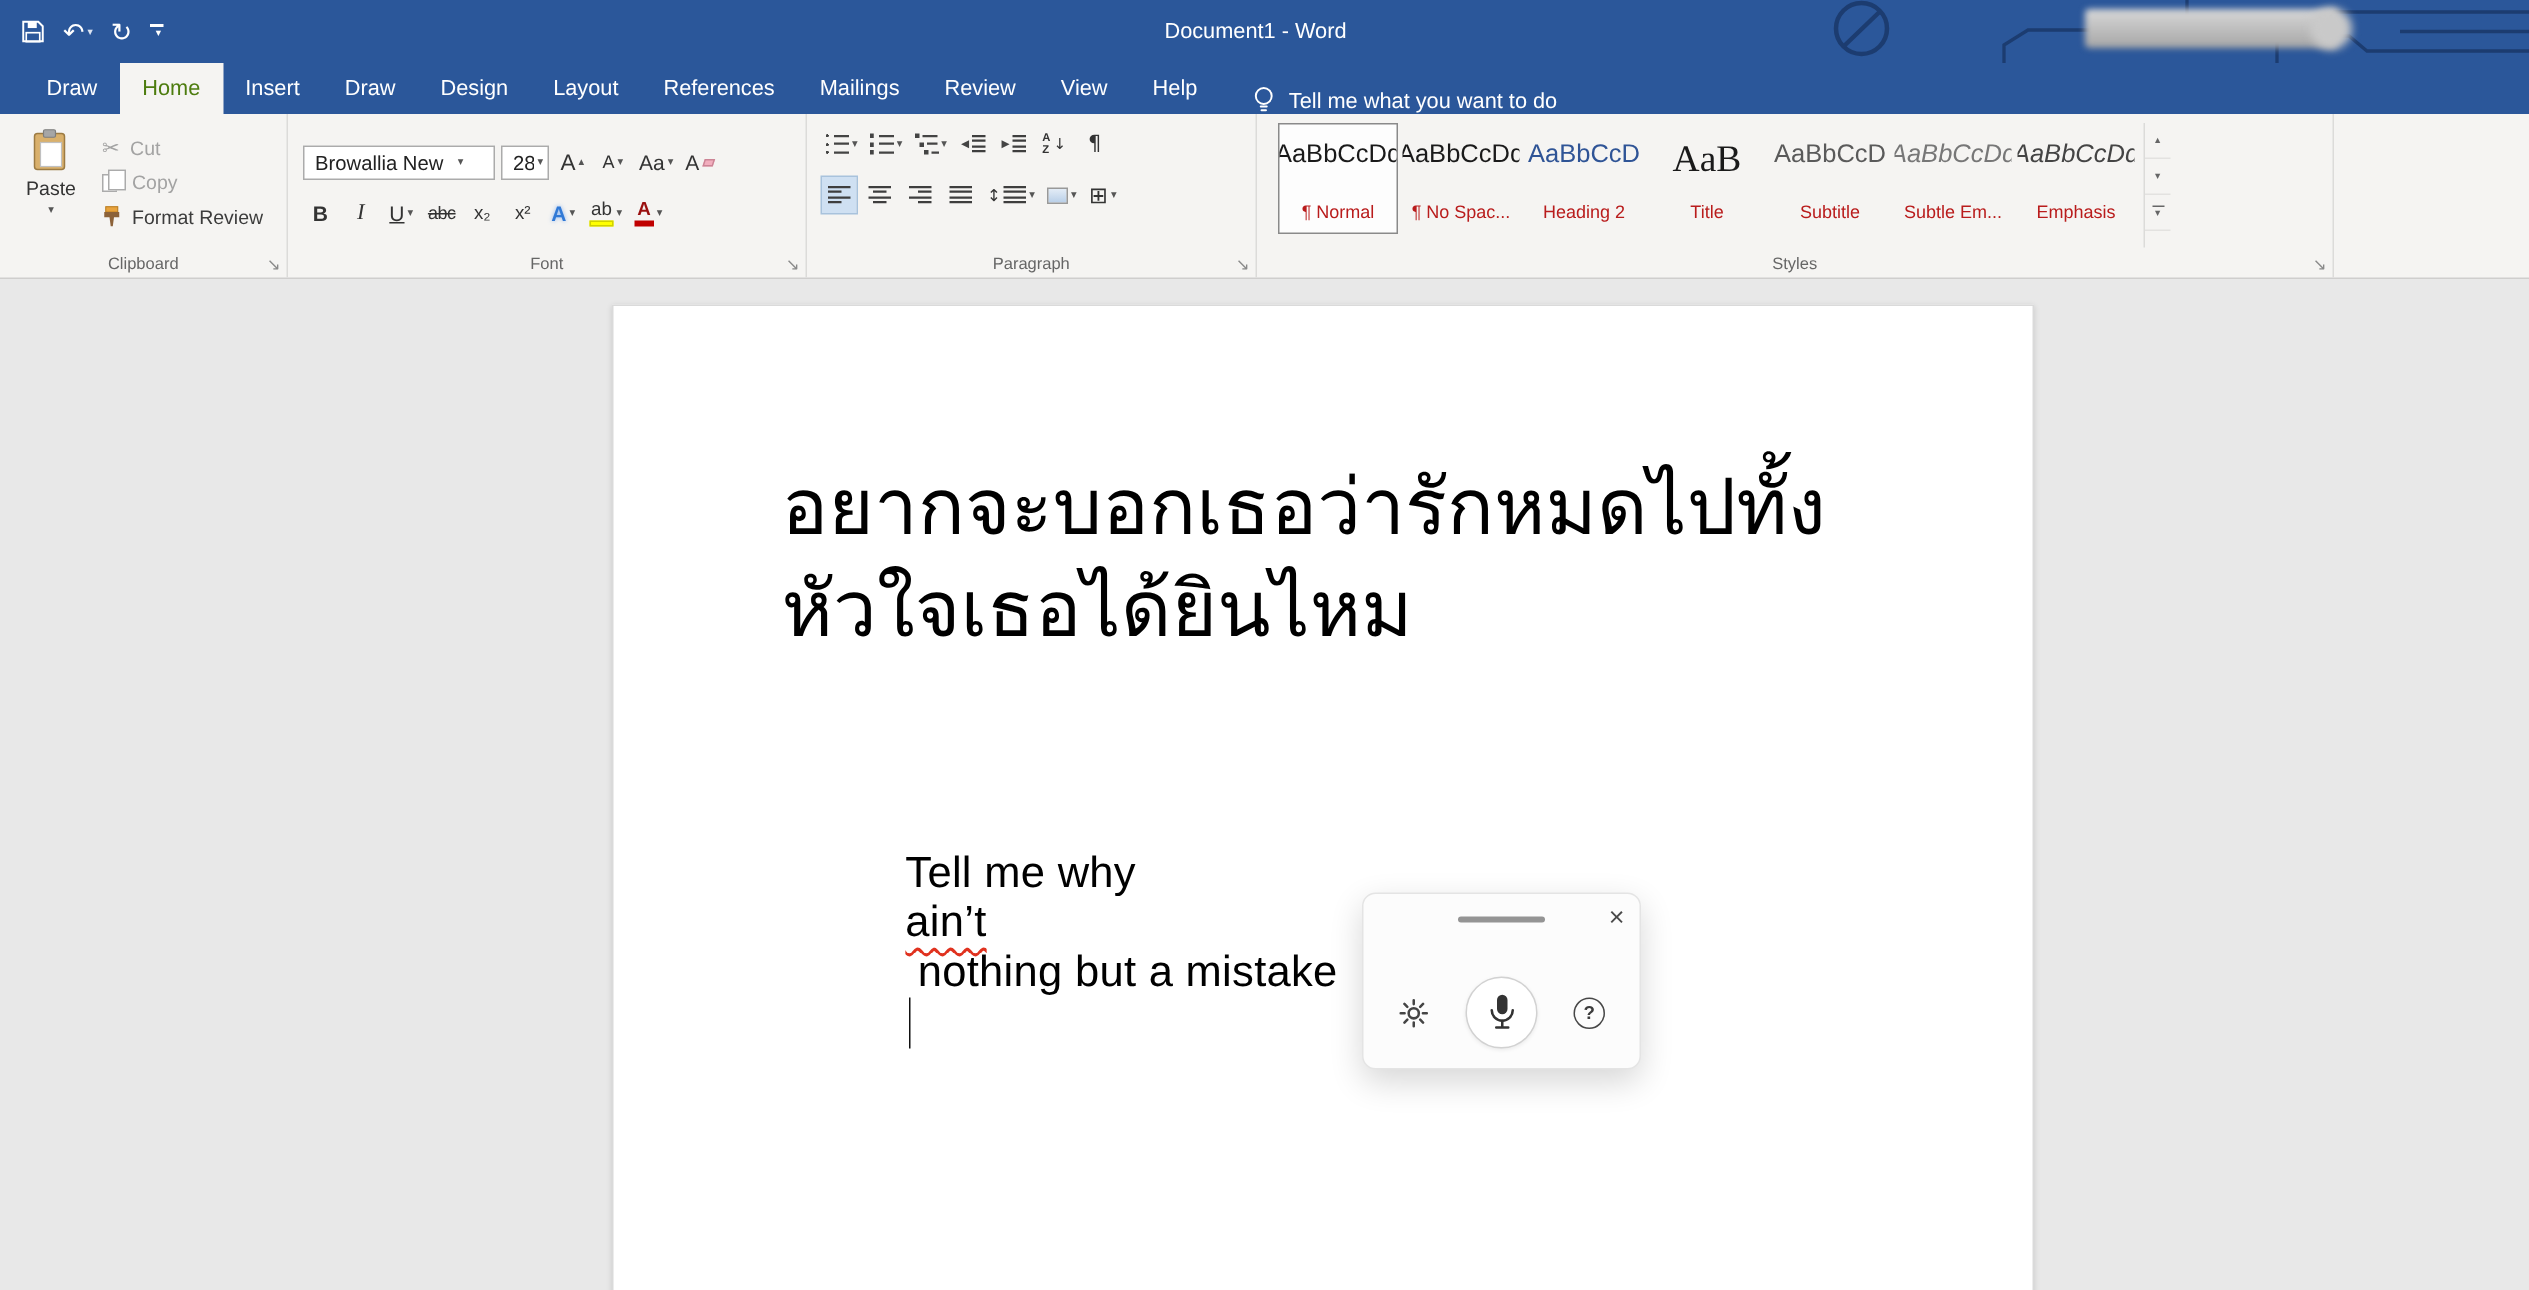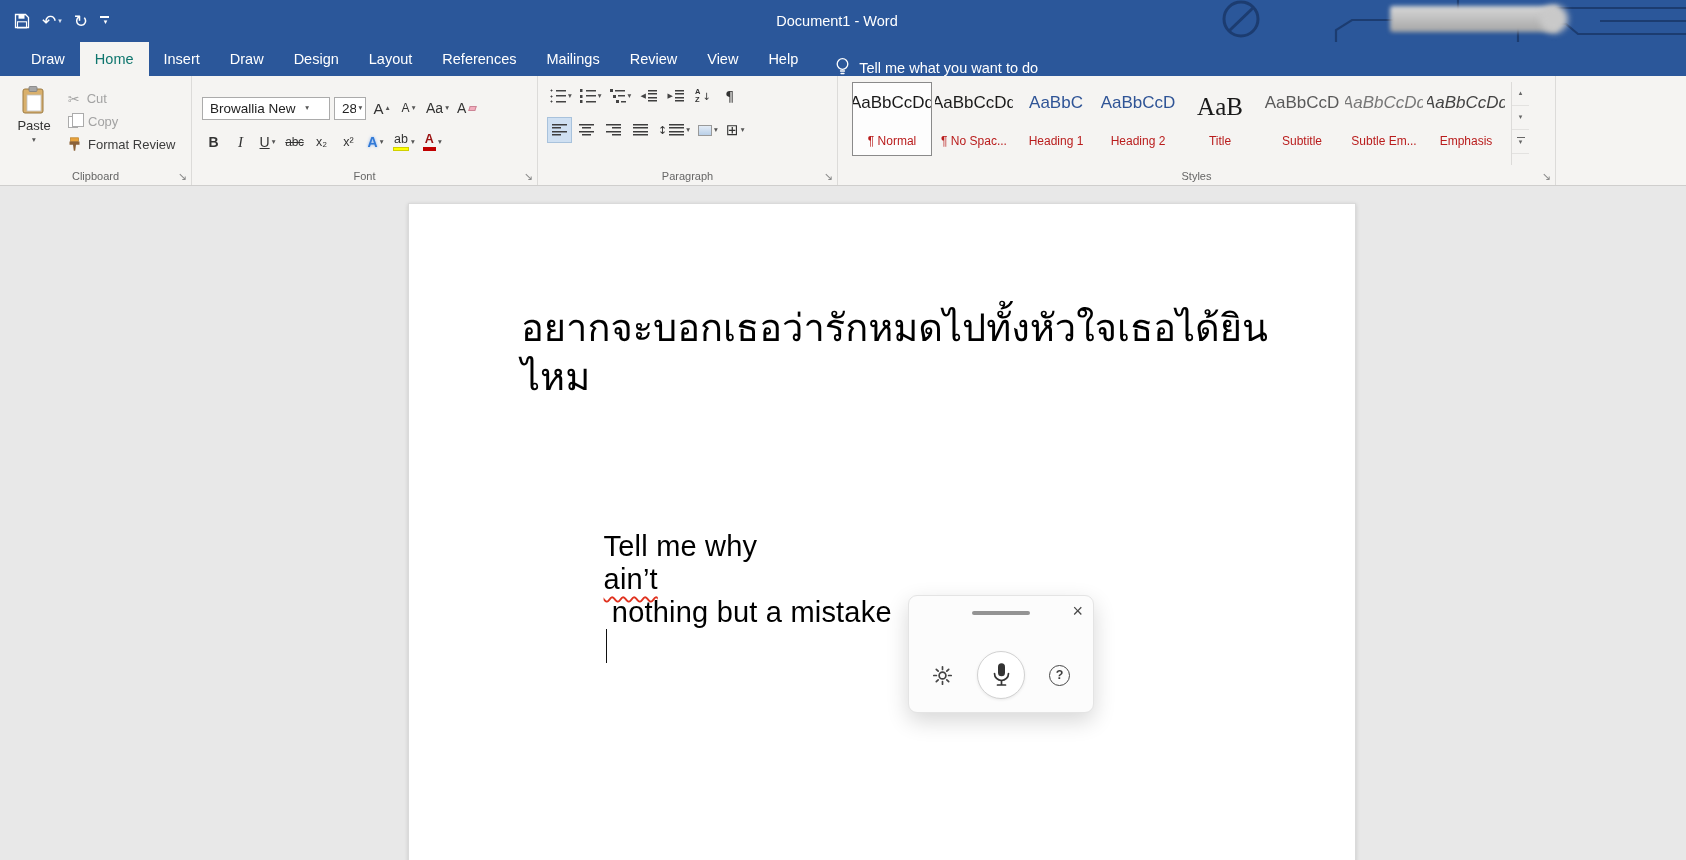--- a/index.html
+++ b/index.html
@@ -17,21 +17,21 @@
   .win-title{position:absolute;left:0;right:12px;text-align:center;font-size:14.5px;z-index:2}
   .circuit{position:absolute;right:0;top:0;z-index:1}
   .blurbox{position:absolute;right:128px;top:6px;width:168px;height:26px;border-radius:3px;
     background:linear-gradient(#d8d8d8,#a6a6a6);filter:blur(2px);z-index:3}
   .blurdot{position:absolute;right:118px;top:5px;width:28px;height:28px;border-radius:50%;
     background:#c9c9c9;filter:blur(3px);z-index:3}
 
   
   .tabrow{height:34px;background:#2b579a;display:flex;align-items:stretch;padding-left:16px;color:#fff}
   .tab{display:flex;align-items:center;padding:0 15px;font-size:14.5px;cursor:default;white-space:nowrap}
-  .tab.active{background:#f5f4f2;color:#0f766e}
+  .tab.active{background:#f5f4f2;color:#4d7c0f}
   .tellme{display:flex;align-items:flex-end;gap:9px;margin-left:22px;font-size:14.5px;white-space:nowrap}
 
   
   .ribbon{position:relative;height:110px;background:#f5f4f2;border-bottom:1px solid #cfcecd;display:flex}
   .grp{position:relative;border-right:1px solid #dcdbd9;padding:6px 4px 20px 6px}
   .grp-label{position:absolute;bottom:3px;left:0;right:0;text-align:center;font-size:11px;color:#666}
   .dlg{position:absolute;bottom:3px;right:4px;font-size:11px;color:#8a8a8a;line-height:1;cursor:default;
     font-family:"DejaVu Sans",sans-serif}
   .mini{font-size:7.5px;color:#555;line-height:1;font-family:"DejaVu Sans",sans-serif}
 
@@ -149,21 +149,21 @@
   .gsbtn .tri{color:#666}
   .gsbtn.more{flex-direction:column;gap:1px}
   .gsbtn.more::before{content:"";width:8px;height:1.5px;background:#666}
   .grp.filler{flex:1;border-right:none}
 
   
   .docarea{position:relative;height:674px;background:#e8e8e8}
   .page{position:absolute;left:408px;top:17px;width:948px;height:880px;background:#fff;
     border:1px solid #dadada;box-shadow:0 1px 4px rgba(0,0,0,.14);cursor:text}
   .doc-text{padding:102px 40px 0 112px;color:#000}
-  .thai{font-size:38px;line-height:1.3;font-family:Liberation Mono, monospace}
+  .thai{font-size:52px;line-height:1.3;font-family:Liberation Sans, sans-serif}
   .english{margin-top:92px;font-size:29px;letter-spacing:.2px;white-space:pre-wrap}
   .miss{text-decoration:underline;text-decoration-style:wavy;text-decoration-color:#e0321f;
     text-decoration-thickness:1.5px;text-underline-offset:7px}
   .caret{display:inline-block;width:1.6px;height:34px;background:#111;vertical-align:-7px;
     margin-left:2px;animation:blink 1.1s step-end infinite}
   @keyframes blink{50%{opacity:0}}
 
   
   .dict{position:absolute;left:908px;top:595px;width:186px;height:118px;background:#fcfcfc;
     border:1px solid #e4e4e4;border-radius:9px;box-shadow:0 8px 22px rgba(0,0,0,.16);z-index:10}
@@ -409,24 +409,20 @@
       <div class="gallery">
         <div class="sty selected">
           <span class="pv">AaBbCcDd</span>
           <span class="nm">¶ Normal</span>
         </div>
         <div class="sty">
           <span class="pv">AaBbCcDd</span>
           <span class="nm">¶ No Spac...</span>
         </div>
         <div class="sty">
-          <span class="pv h">AaBbC</span>
-          <span class="nm">Heading 1</span>
-        </div>
-        <div class="sty">
           <span class="pv h">AaBbCcD</span>
           <span class="nm">Heading 2</span>
         </div>
         <div class="sty">
           <span class="pv ttl">AaB</span>
           <span class="nm">Title</span>
         </div>
         <div class="sty">
           <span class="pv sub">AaBbCcD</span>
           <span class="nm">Subtitle</span>

